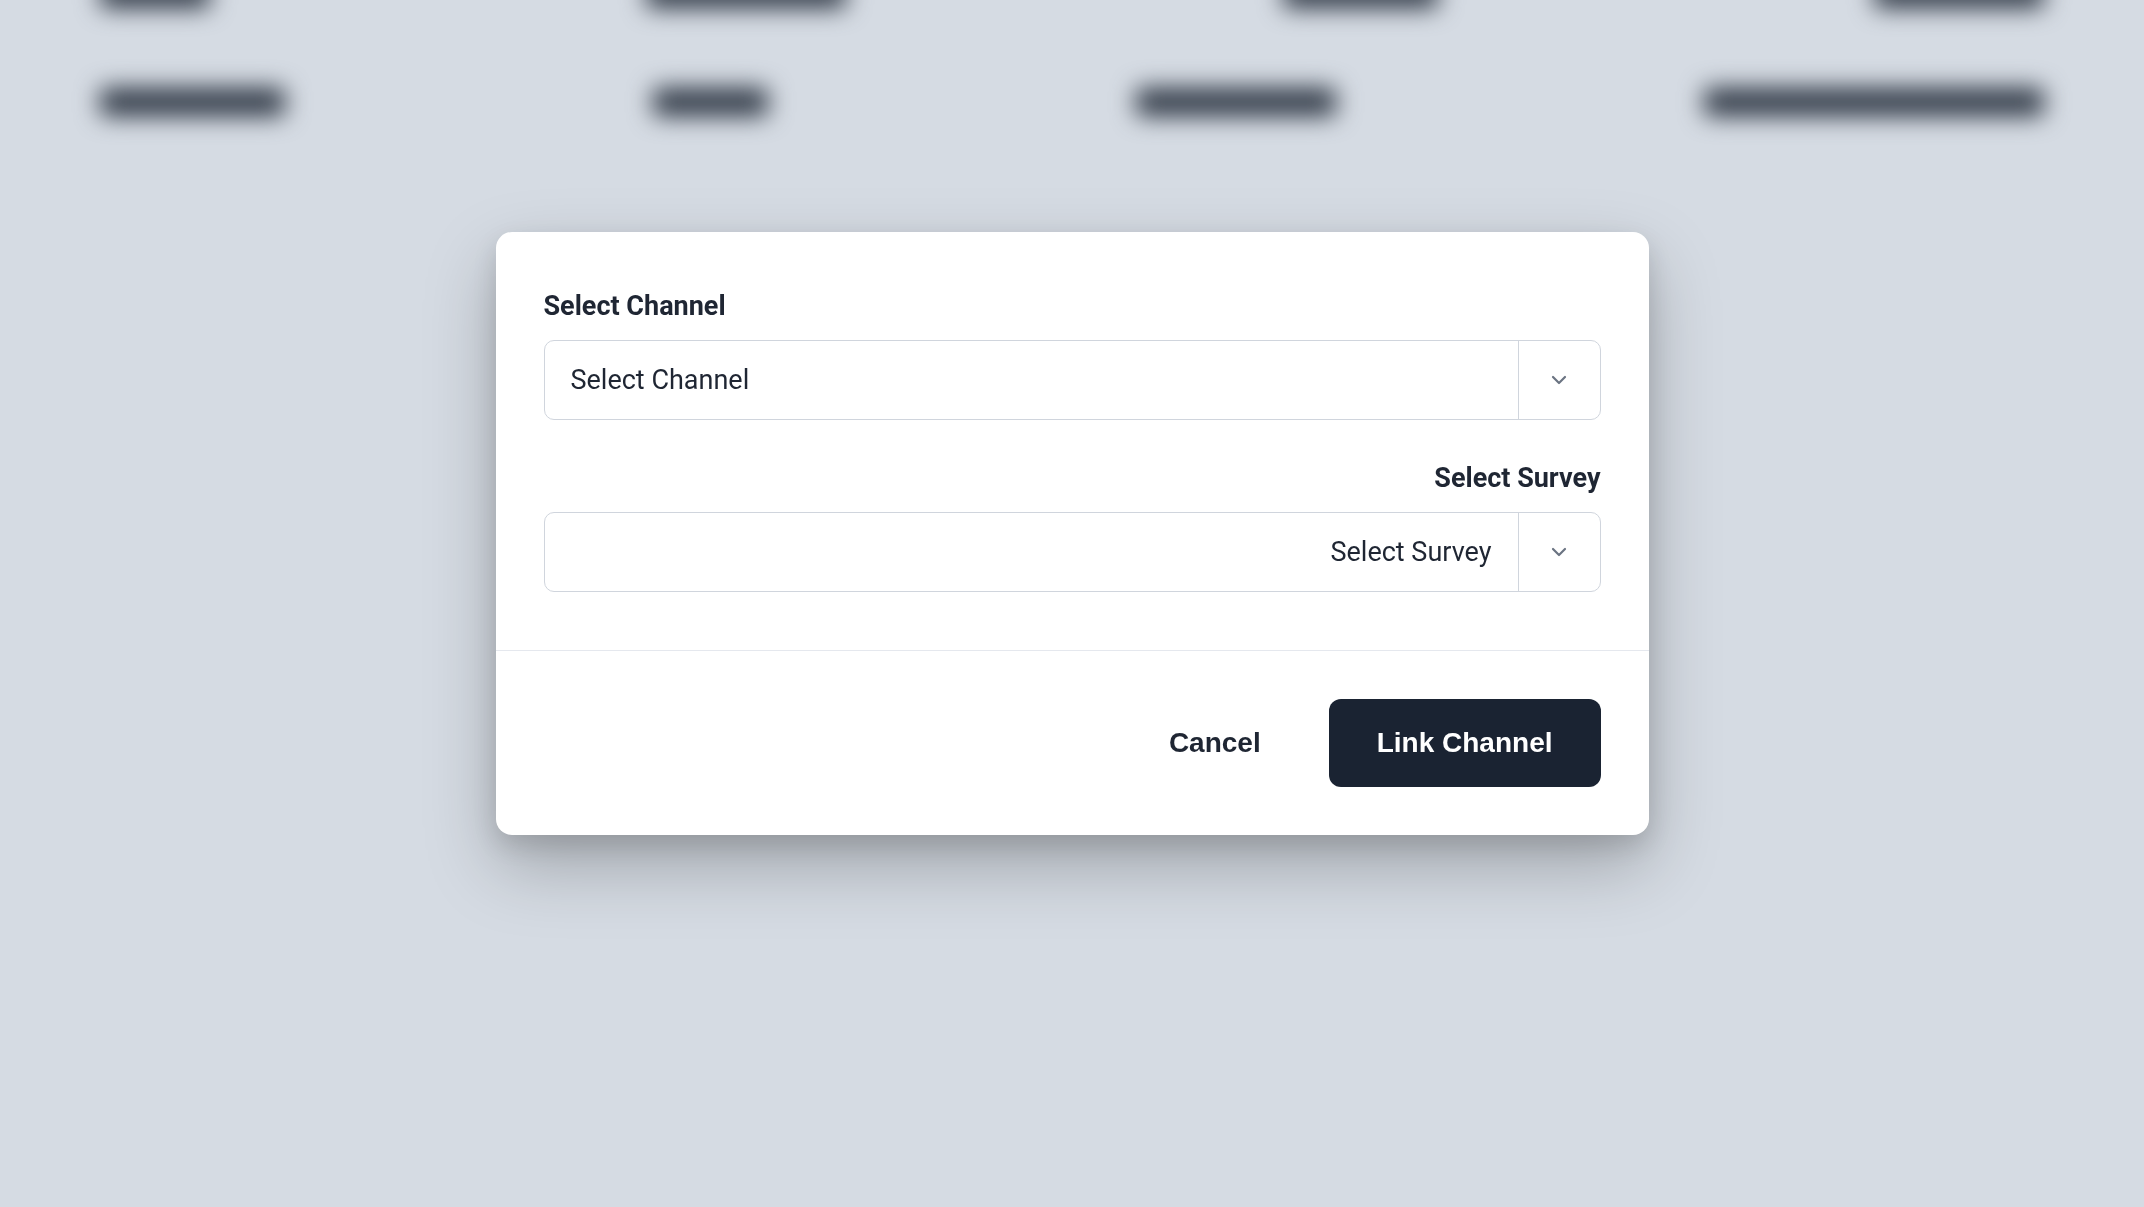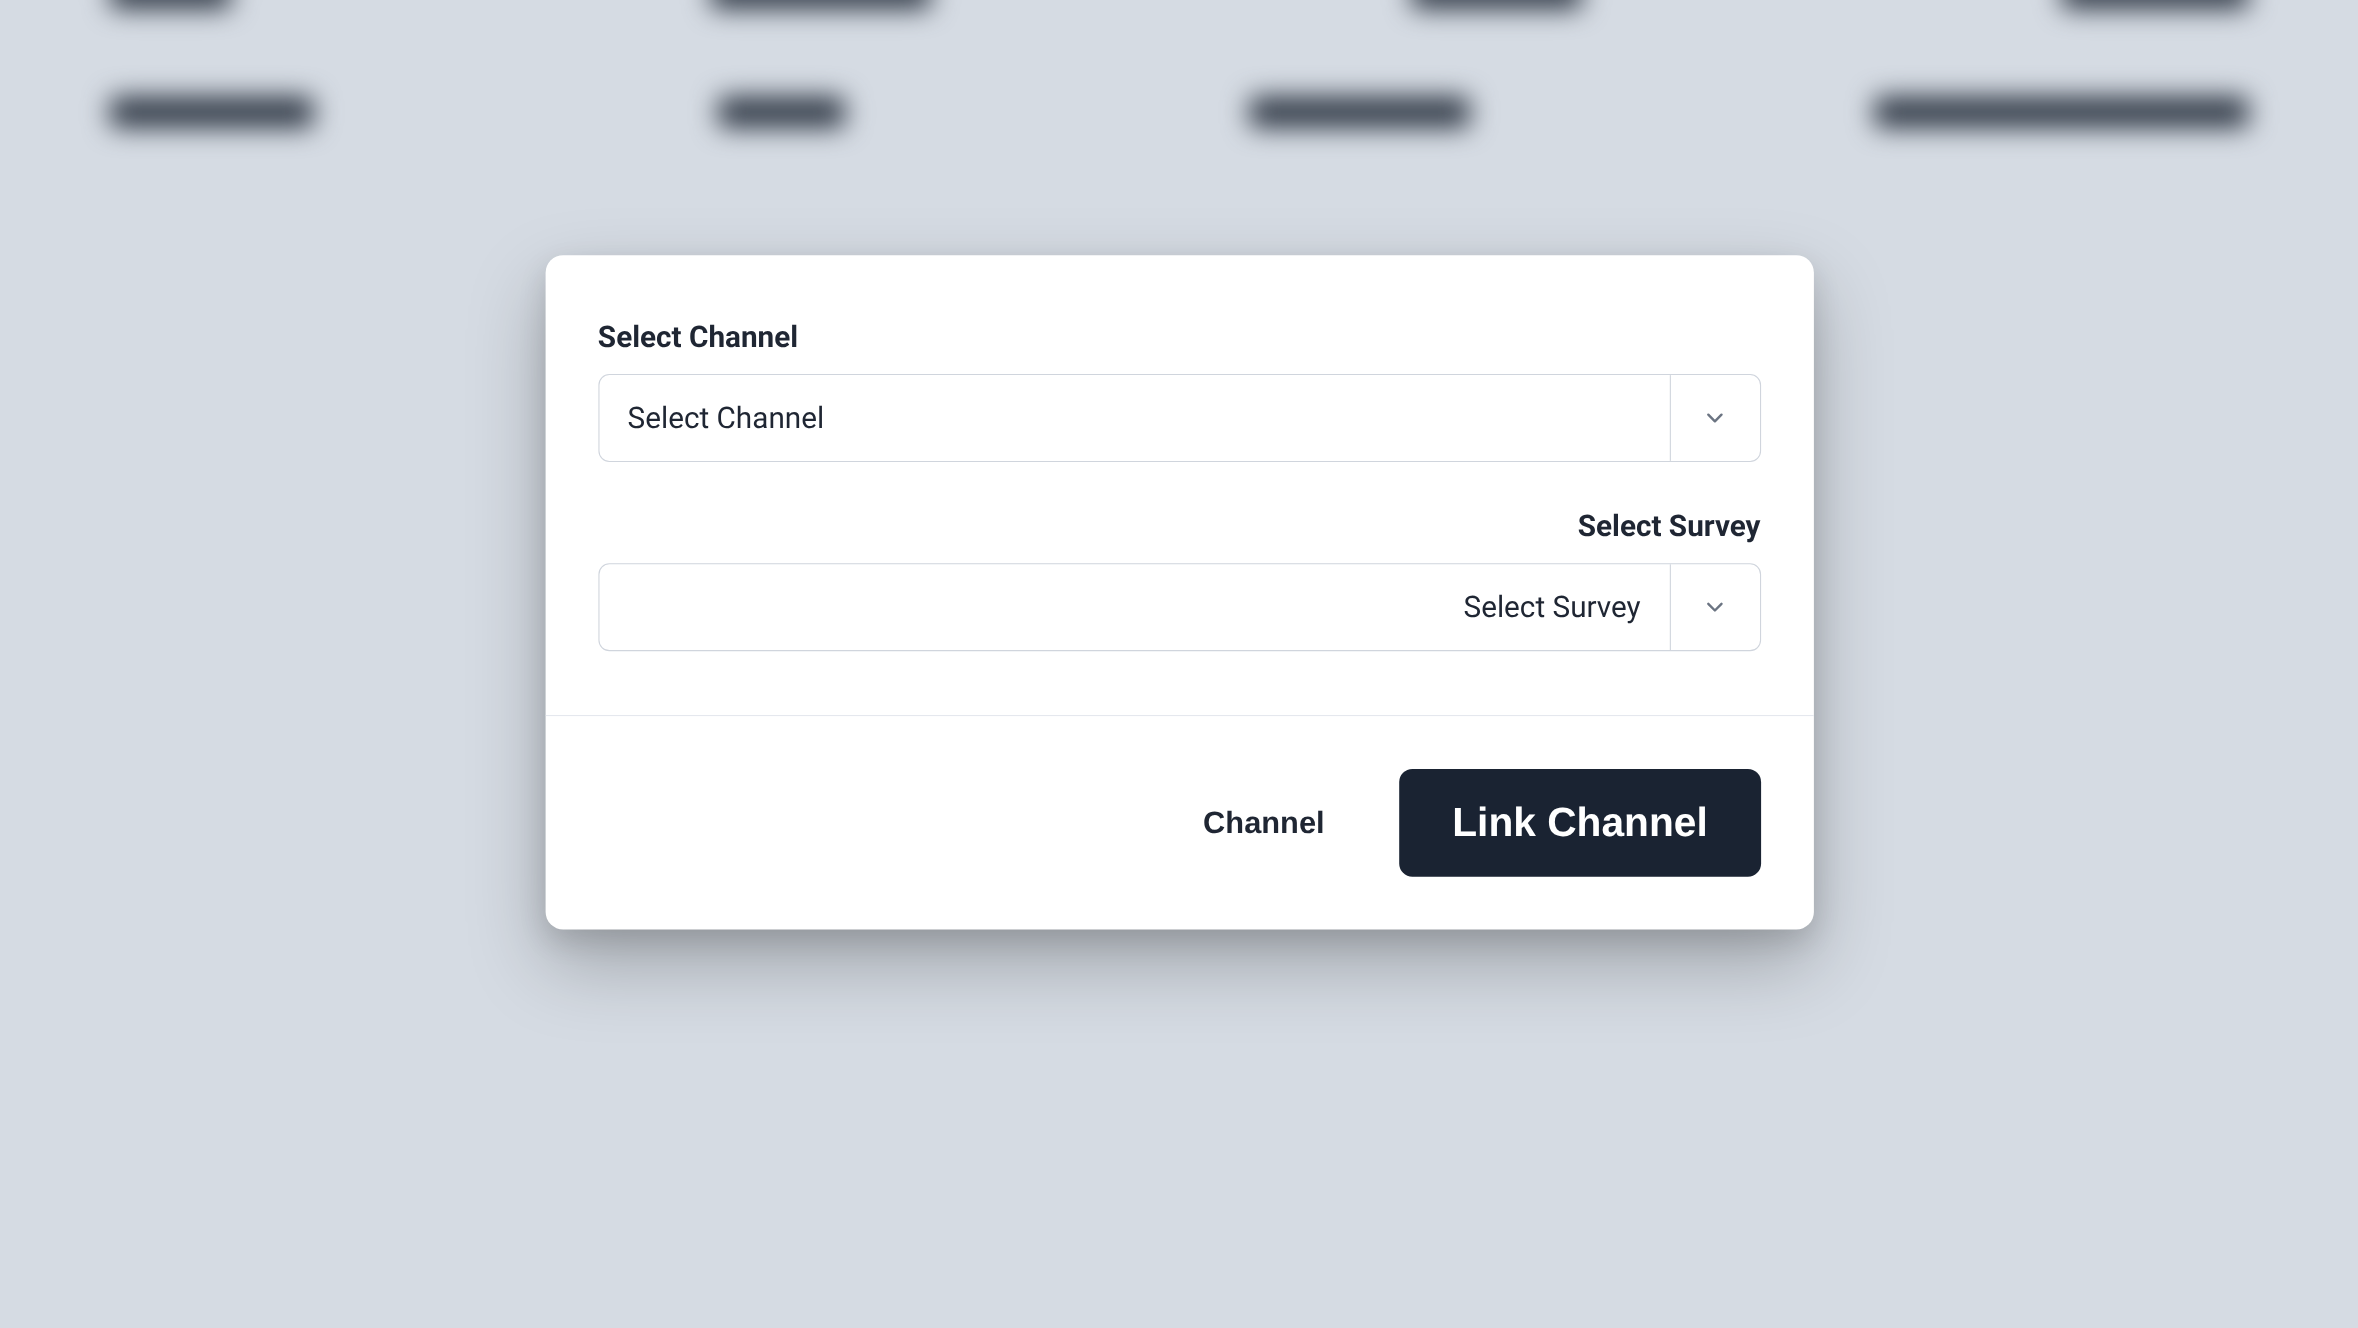--- a/index.html
+++ b/index.html
@@ -192,21 +192,21 @@
       font-weight: 600;
       color: #1f2633;
       cursor: pointer;
       padding: 24px 20px;
     }
 
     .btn-primary {
       background: #1a2332;
       border: none;
       border-radius: 12px;
-      font-size: 37px;
+      font-size: 28px;
       font-weight: 600;
       color: #ffffff;
       cursor: pointer;
       padding: 28px 48px;
     }
   </style>
 </head>
 <body>
 
 <div class="bg-content">
@@ -250,18 +250,18 @@
             <svg viewBox="0 0 24 24" fill="none" stroke="#6b7482" stroke-width="2.2" stroke-linecap="round" stroke-linejoin="round">
               <polyline points="6 9 12 15 18 9"></polyline>
             </svg>
           </span>
         </div>
       </div>
 
     </div>
 
     <div class="modal-footer">
-      <button class="btn-cancel">Channel</button>
+      <button class="btn-cancel">Cancel</button>
       <button class="btn-primary">Link Channel</button>
     </div>
 
   </div>
 </div>
 
 </body></html>

